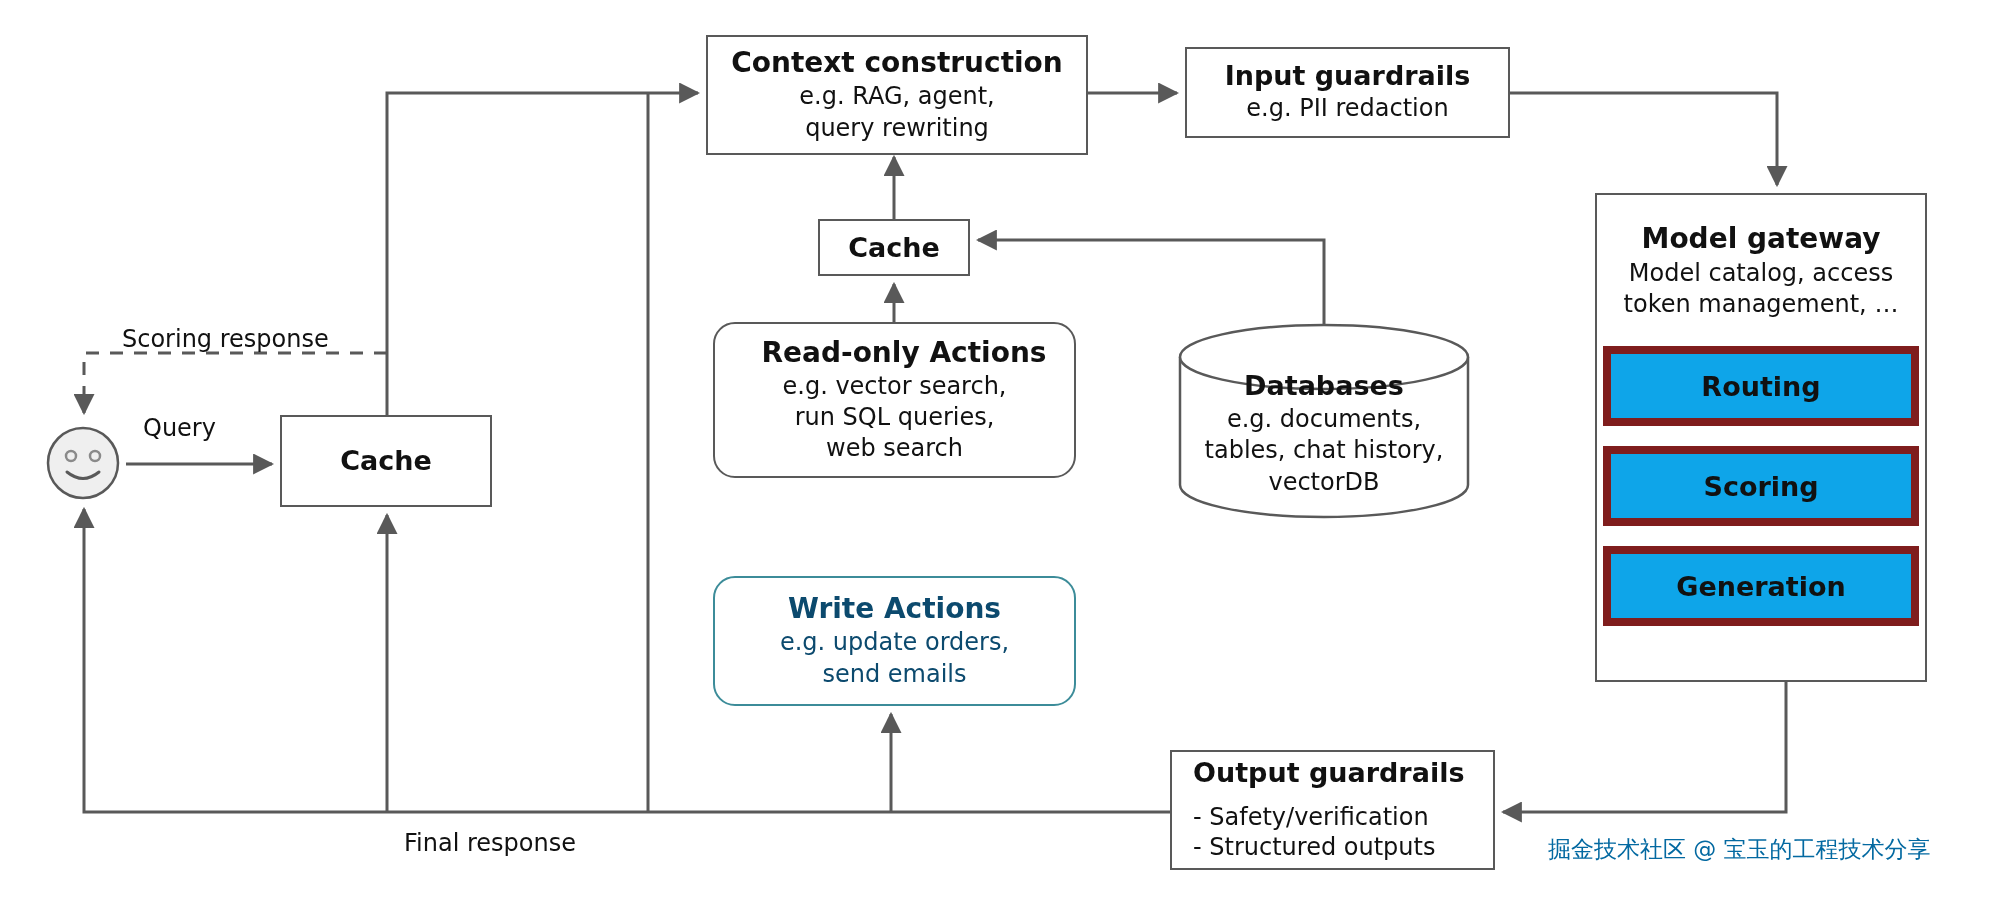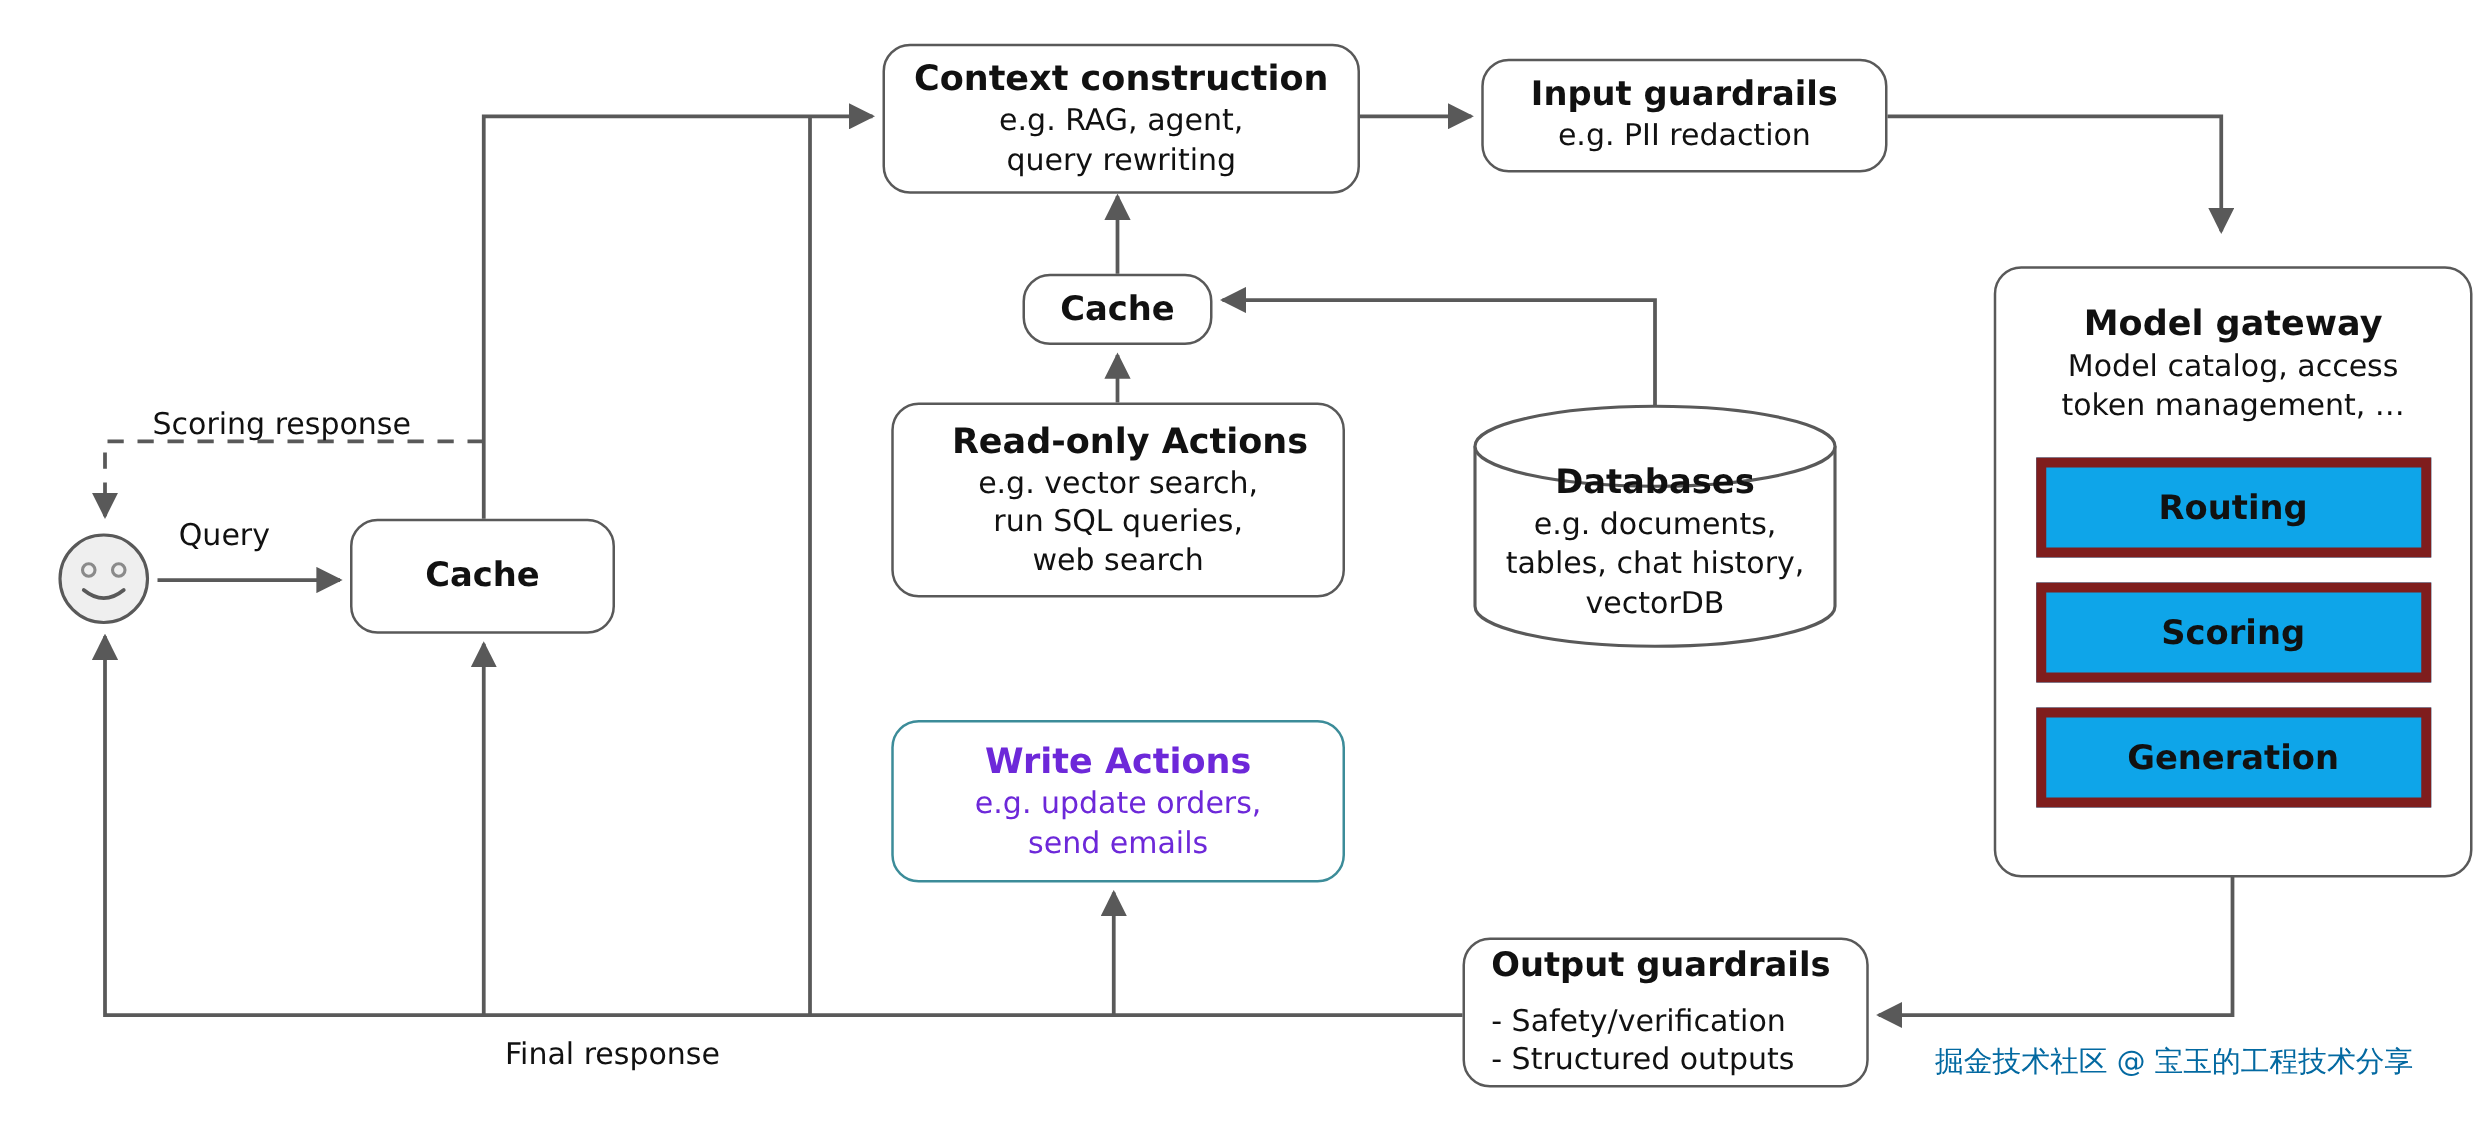--- a/index.html
+++ b/index.html
@@ -26,21 +26,20 @@
   .node {
     position: absolute;
     box-sizing: border-box;
     background: #ffffff;
     display: flex;
     flex-direction: column;
     align-items: center;
     justify-content: center;
     text-align: center;
     color: #111111;
-    border-radius: 22px;
   }
   .node .title {
     font-weight: bold;
     line-height: 1.18;
   }
   .node .sub {
     font-weight: normal;
     line-height: 1.30;
   }
   .rect {
@@ -50,40 +49,39 @@
     border: 2px solid #595959;
     border-radius: 22px;
   }
   .teal {
     border-color: #3c8c99;
     color: #3c8c99;
     border-radius: 22px;
     border-width: 2px;
     border-style: solid;
   }
-  .teal .title, .teal .sub { color: #6d28d9; }
+  .teal .title, .teal .sub { color: #0c4a6e; }
 
   
   #node-context-construction {
     left: 706px; top: 35px; width: 382px; height: 120px;
   }
   #node-context-construction .title { font-size: 28px; }
   #node-context-construction .sub   { font-size: 24px; margin-top: 2px; }
 
   #node-input-guardrails {
     left: 1185px; top: 47px; width: 325px; height: 91px;
   }
   #node-input-guardrails .title { font-size: 27px; }
   #node-input-guardrails .sub   { font-size: 24px; margin-top: 1px; }
 
   #node-model-gateway {
-    left: 1595px; top: 193px; width: 383px; height: 489px;
+    left: 1595px; top: 193px; width: 332px; height: 489px;
     justify-content: flex-start;
     padding-top: 27px;
-    margin-top: 20px;
   }
   #node-model-gateway .title { font-size: 28px; }
   #node-model-gateway .sub   { font-size: 24px; margin-top: 3px; }
   .gw-list {
     margin-top: 26px;
     width: 100%;
     display: flex;
     flex-direction: column;
     align-items: center;
     gap: 20px;

